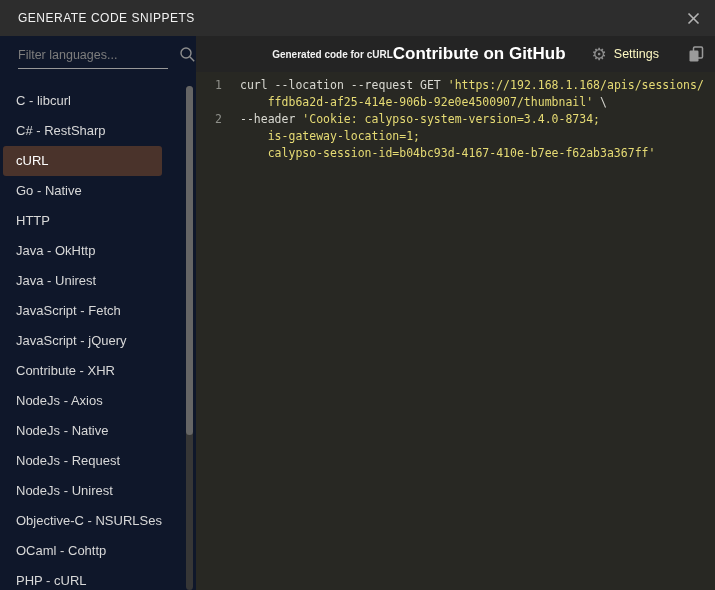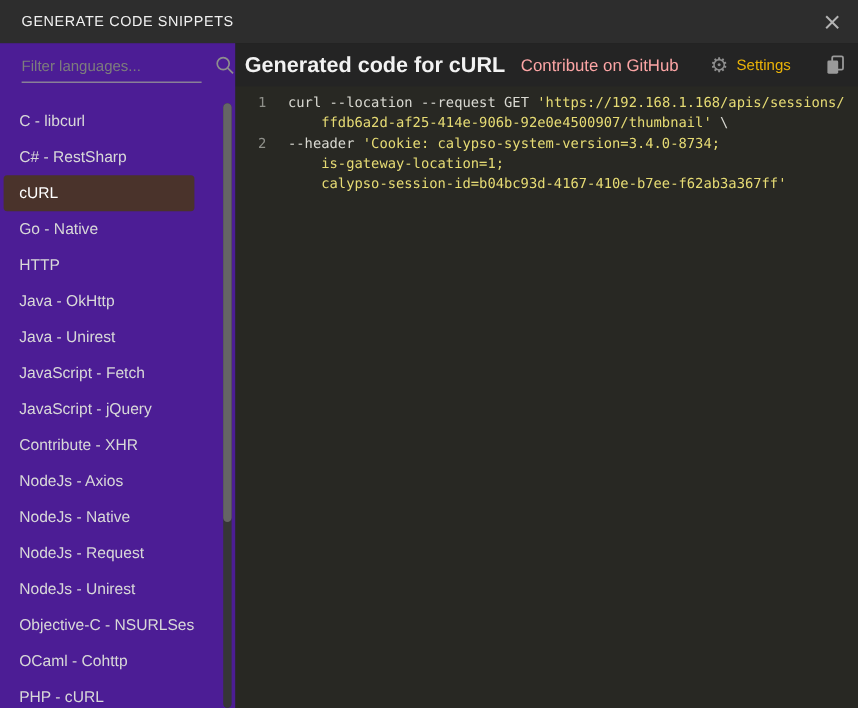--- a/index.html
+++ b/index.html
@@ -9,46 +9,46 @@
 
   
   .hdr { height:36px; flex:0 0 36px; display:flex; align-items:center;
          justify-content:space-between; padding:0 14px 0 18px; background:#2d2d2d; }
   .hdr-title { font-size:12px; font-weight:normal; letter-spacing:.5px; color:#f1f1f1; }
   .close-btn { width:16px; height:16px; display:flex; align-items:center; justify-content:center; cursor:pointer; }
 
   .main { flex:1; display:flex; min-height:0; }
 
   
-  .sidebar { width:196px; flex:0 0 196px; position:relative; background:#4c1d95; }
+  .sidebar { width:196px; flex:0 0 196px; position:relative; background:#0f172a; }
   .filter-wrap { margin:10px 0 0 18px; width:150px; display:flex; align-items:center;
                  border-bottom:1px solid #989898; padding-bottom:5px; }
   .filter-input { flex:1; background:transparent; border:none; outline:none;
                   color:#dddddd; font-size:12.5px; font-family:"Liberation Sans", sans-serif; }
   .filter-input::placeholder { color:#7d7d7d; }
   .lang-list { margin-top:17px; }
   .lang-item { height:30px; line-height:30px; margin:0 34px 0 3px; padding-left:13px;
                font-size:13px; color:#d8d8d8; border-radius:3px; cursor:pointer;
                white-space:nowrap; overflow:hidden; }
   .lang-item.selected { background:#4a332b; color:#ffffff; }
 
   .sb-track { position:absolute; top:50px; bottom:0; right:3px; width:7px;
               background:#363636; border-radius:4px; }
   .sb-thumb { position:absolute; top:0; left:0; width:7px; height:349px;
               background:#656565; border-radius:4px; }
 
   
   .right { flex:1; display:flex; flex-direction:column; min-width:0; background:#282823; }
   .toolbar { height:36px; flex:0 0 36px; background:#242424; display:flex;
              align-items:center; padding:0 10px 0 8px; }
-  .gen-title { flex:1; font-size:18px; font-weight:bold; color:#f2f2f2; }
-  .gh-link { font-size:14px; font-weight:normal; color:#fca5a5; cursor:pointer; }
+  .gen-title { flex:1; font-size:10px; font-weight:bold; color:#f2f2f2;text-align:right; }
+  .gh-link { font-size:17px; font-weight:bold; color:#ffffff; cursor:pointer; }
   .settings-btn { display:flex; align-items:center; margin-left:26px; cursor:pointer; }
   .gear { color:#8d8d8d; font-size:17px; line-height:1; margin-right:7px; }
-  .settings-label { font-size:12.5px; color:#eab308; }
+  .settings-label { font-size:12.5px; color:#fef9c3; }
   .copy-btn { margin-left:28px; cursor:pointer; display:flex; align-items:center; }
 
   
   .code { flex:1; padding-top:5px; overflow:hidden;
           font-family:"DejaVu Sans Mono","Liberation Mono",monospace;
           font-size:11.5px; line-height:17px; }
   .code-row { display:flex; }
   .ln { width:26px; flex:0 0 26px; text-align:right; color:#8f908a; user-select:none; }
   .txt { padding-left:18px; white-space:pre; }
   .txt.wrap { padding-left:calc(18px + 4ch); }

